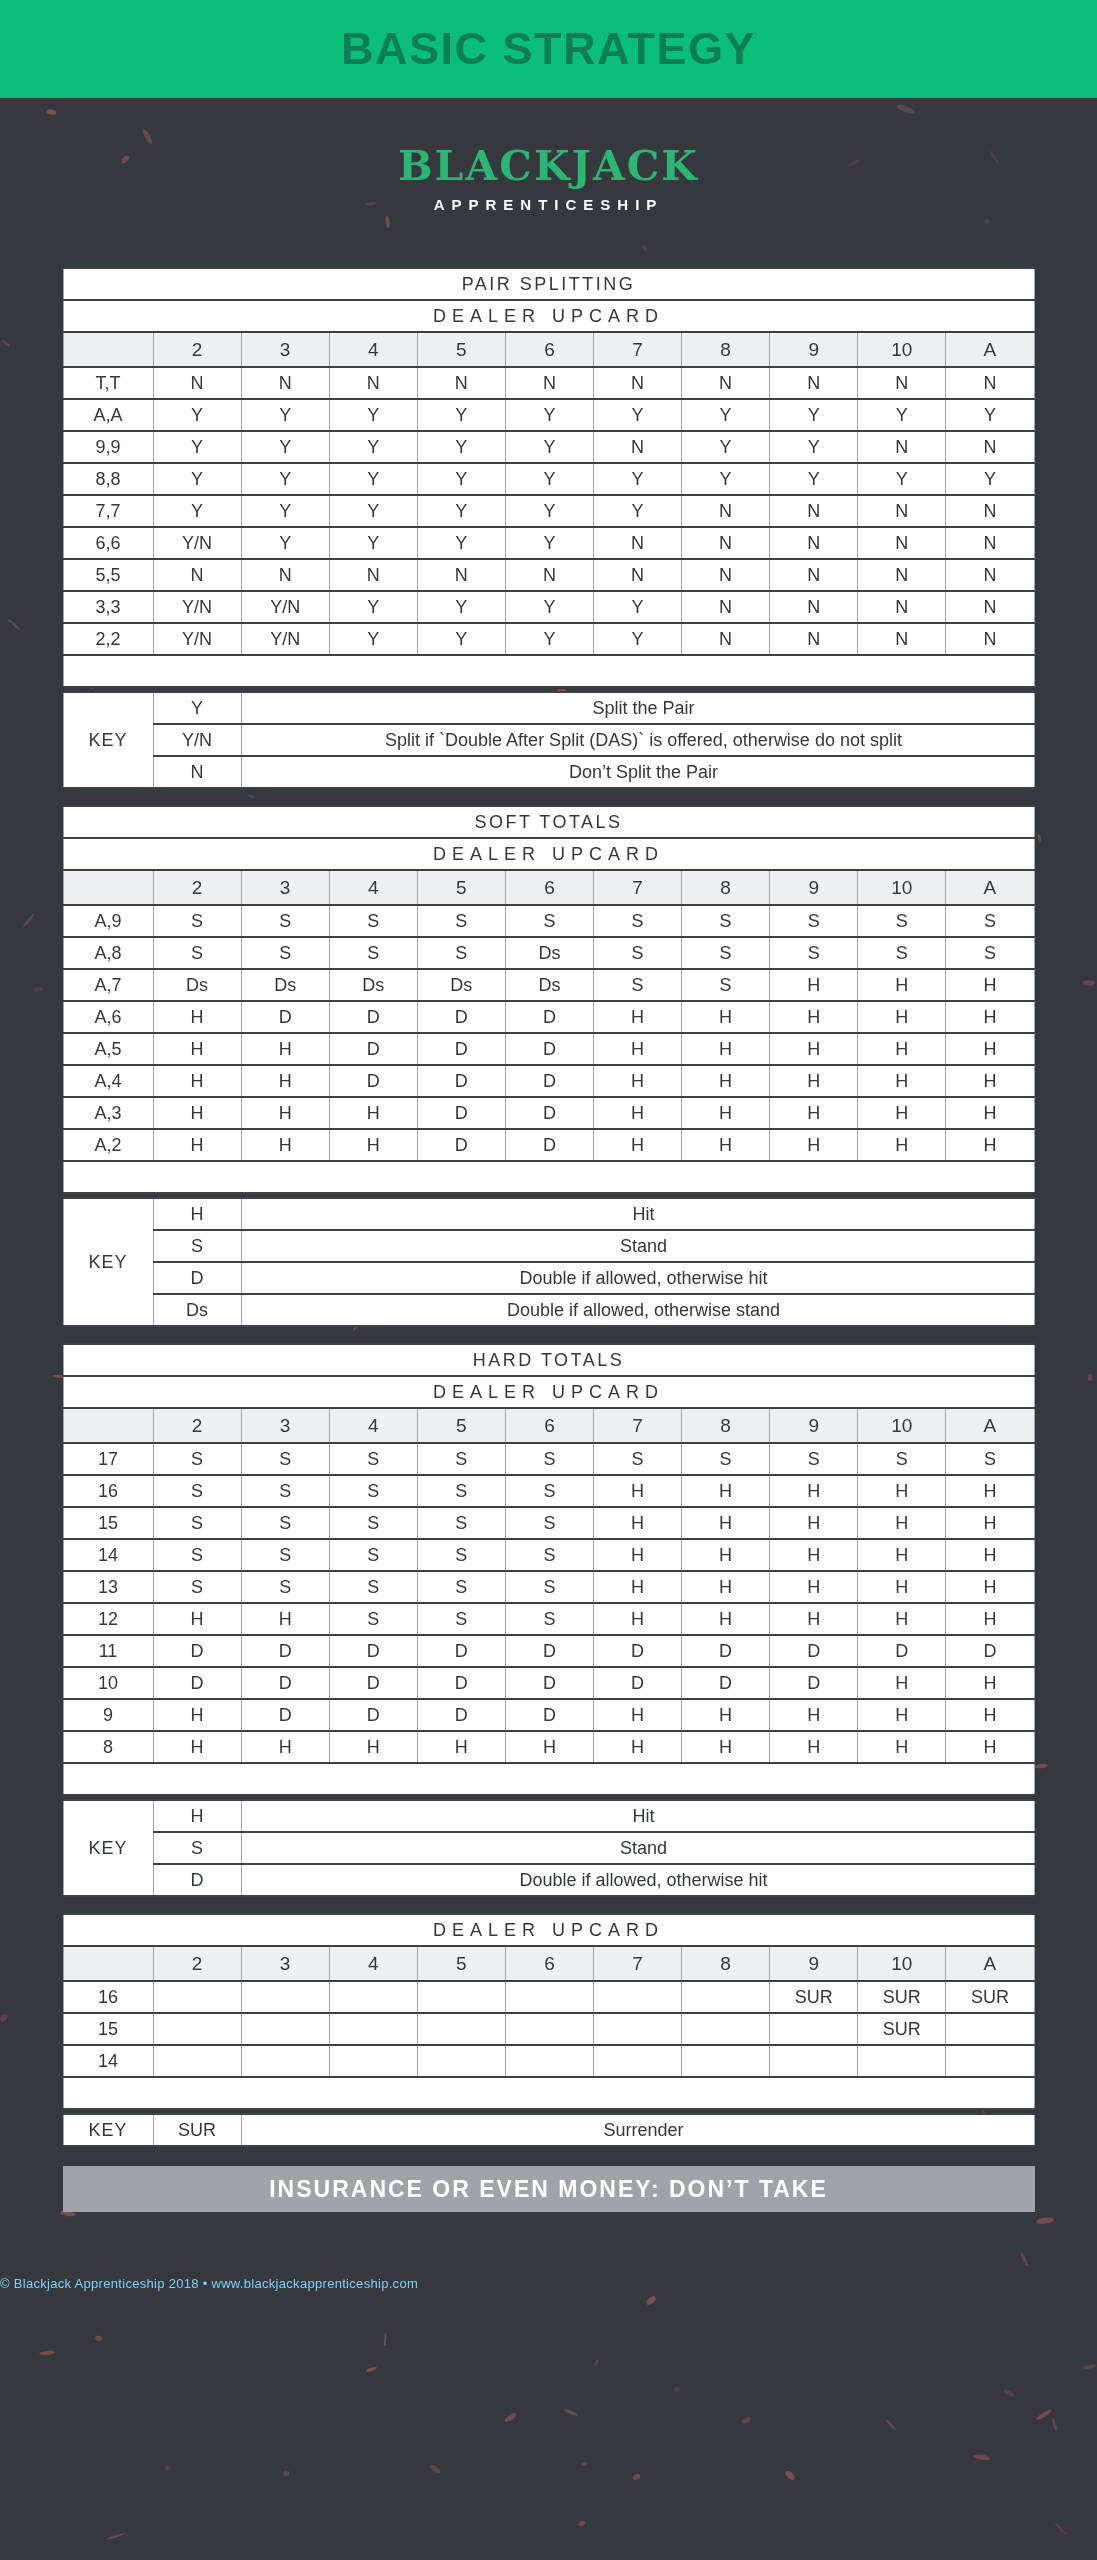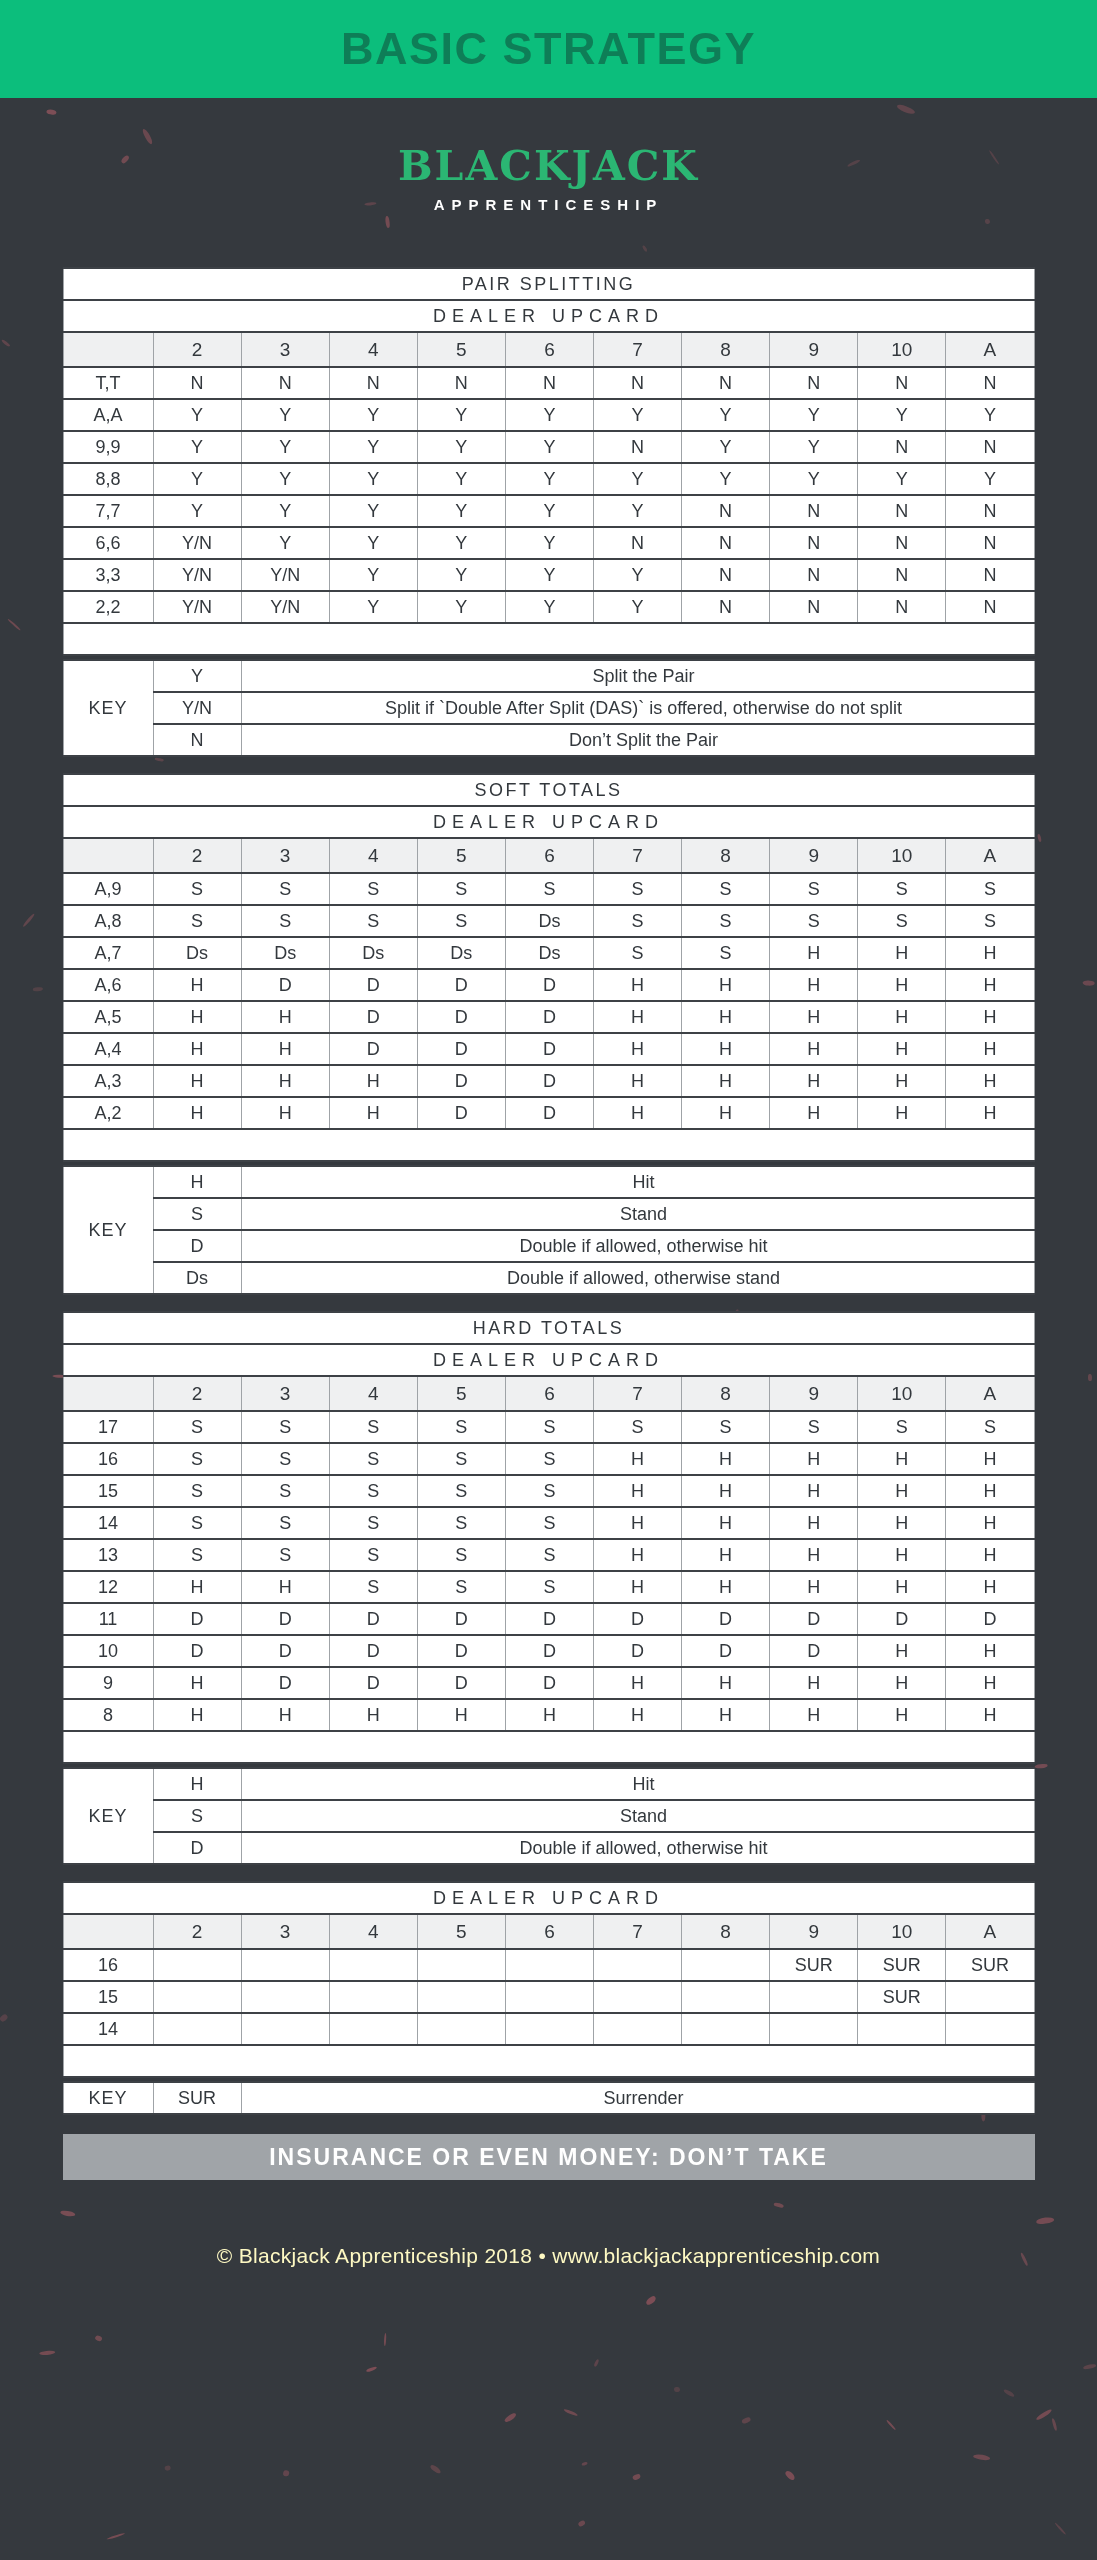--- a/index.html
+++ b/index.html
@@ -66,21 +66,21 @@
   td.c-y{background:#F2C412;}
   td.c-w{background:#FFFFFF;}
   
   .insurance{
     width:972px;margin:19px auto 0 auto;height:46px;background:#A0A4A8;
     color:#FFFFFF;font-weight:bold;font-size:23px;letter-spacing:2px;
     display:flex;align-items:center;justify-content:center;
   }
   
   .footer{
-    margin-top:64px;text-align:center;color:#fef9c3;font-size:21px;letter-spacing:0.3px;
+    margin-top:64px;text-align:left;color:#7dd3fc;font-size:13px;letter-spacing:0.3px;
   }
 </style>
 </head>
 <body>
 
 <div class="page">
   <div class="topbar">
     <h1>BASIC STRATEGY</h1>
   </div>
   <div class="content">
@@ -349,20 +349,33 @@
                   <td class="c-g">Y</td>
                   <td class="c-g">Y</td>
                   <td class="c-g">Y</td>
                   <td class="c-w">N</td>
                   <td class="c-w">N</td>
                   <td class="c-w">N</td>
                   <td class="c-w">N</td>
                   <td class="c-w">N</td>
                 </tr>
                 <tr>
+                  <td class="lab">5,5</td>
+                  <td class="c-w">N</td>
+                  <td class="c-w">N</td>
+                  <td class="c-w">N</td>
+                  <td class="c-w">N</td>
+                  <td class="c-w">N</td>
+                  <td class="c-w">N</td>
+                  <td class="c-w">N</td>
+                  <td class="c-w">N</td>
+                  <td class="c-w">N</td>
+                  <td class="c-w">N</td>
+                </tr>
+                <tr>
                   <td class="lab">3,3</td>
                   <td class="c-t">Y/N</td>
                   <td class="c-t">Y/N</td>
                   <td class="c-g">Y</td>
                   <td class="c-g">Y</td>
                   <td class="c-g">Y</td>
                   <td class="c-g">Y</td>
                   <td class="c-w">N</td>
                   <td class="c-w">N</td>
                   <td class="c-w">N</td>

